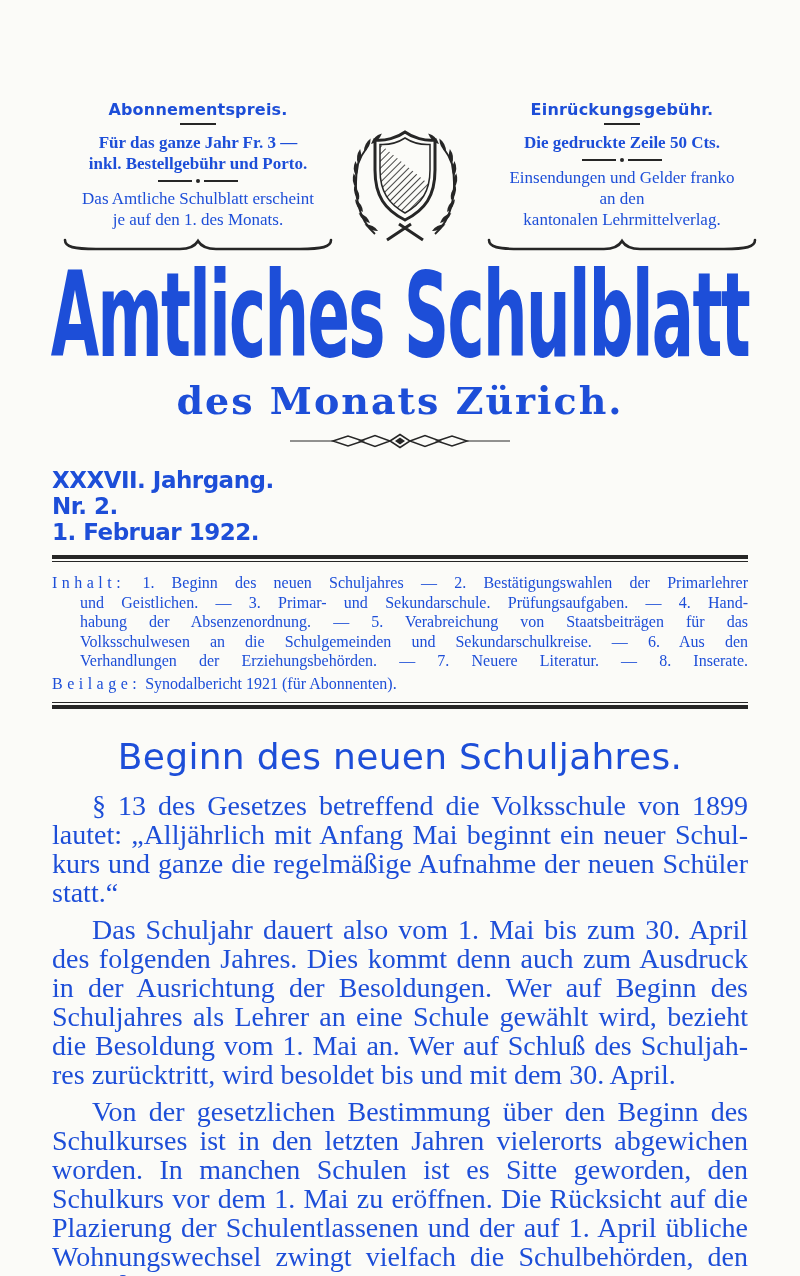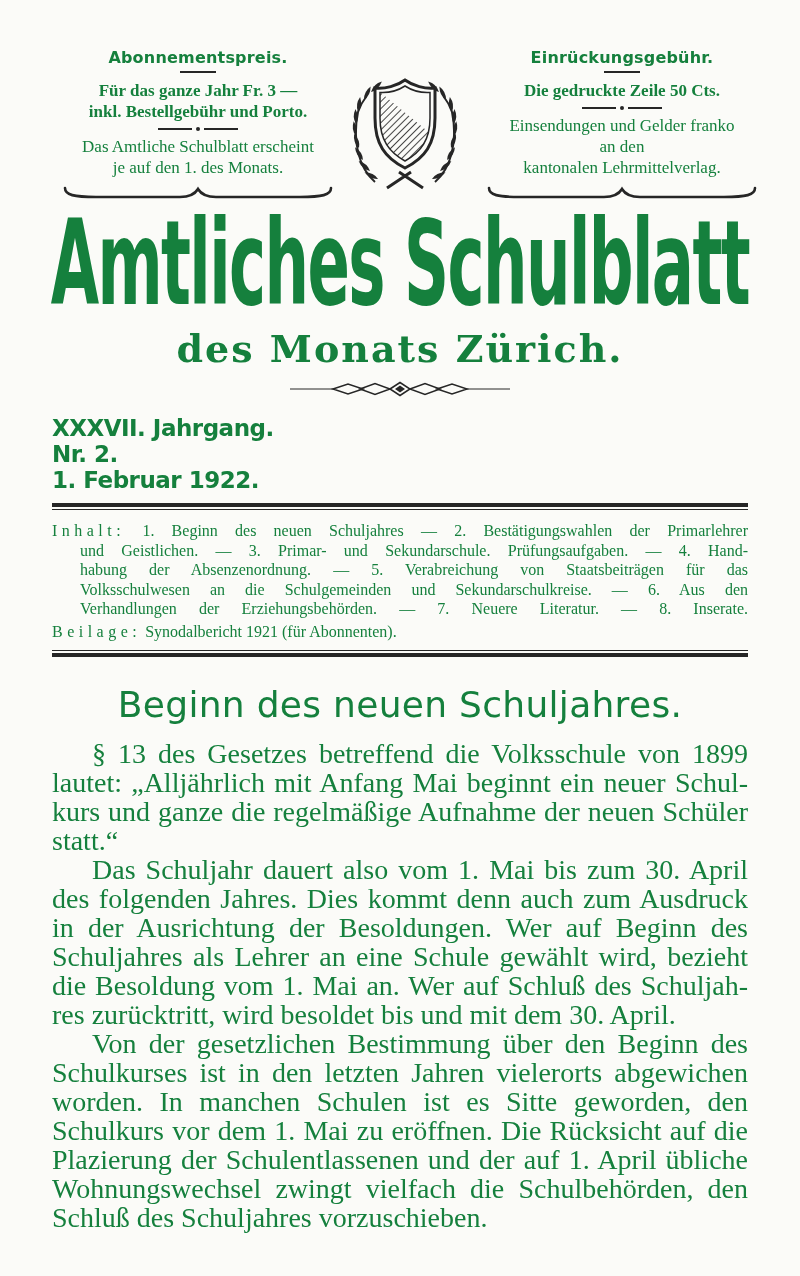--- a/index.html
+++ b/index.html
@@ -1,24 +1,24 @@
 <!DOCTYPE html>
 <html lang="de"><head>
 <meta charset="utf-8">
 <style>
   html,body{margin:0;padding:0;background:#e8e8e6;}
   .page{
     position:relative;
     width:800px;height:1276px;
     margin:0 auto;
     background:#fbfbf8;
-    color:#15803d;
+    color:#1d4ed8;
     overflow:hidden;
     box-sizing:border-box;
-    padding:48px 52px 0 52px;
+    padding:100px 52px 0 52px;
     font-family:"Liberation Serif", serif;
   }
   
   .header-row{
     display:grid;
     grid-template-columns:292px 1fr 312px;
     align-items:start;
   }
   .hcol{ text-align:center; }
   .hcol-title{
@@ -78,21 +78,21 @@
   .beilage{ margin-top:4px;font-size:16px; }
 
   
   .article-heading{
     margin-top:27px;
     text-align:center;
     font-family:"DejaVu Sans", sans-serif;
     font-weight:normal;font-size:36px;letter-spacing:.3px;
   }
   .body-text{ margin-top:14px;font-size:28px;line-height:29px; }
-  .para + .para{ }
+  .para + .para{ margin-top:8px; }
   .bl{ text-align:justify;text-align-last:justify; }
   .bl.first{ text-indent:40px; }
   .bl.last{ text-align-last:left; }
   svg{ display:block; }
 </style>
 </head>
 <body>
 
 <div class="page">
 

